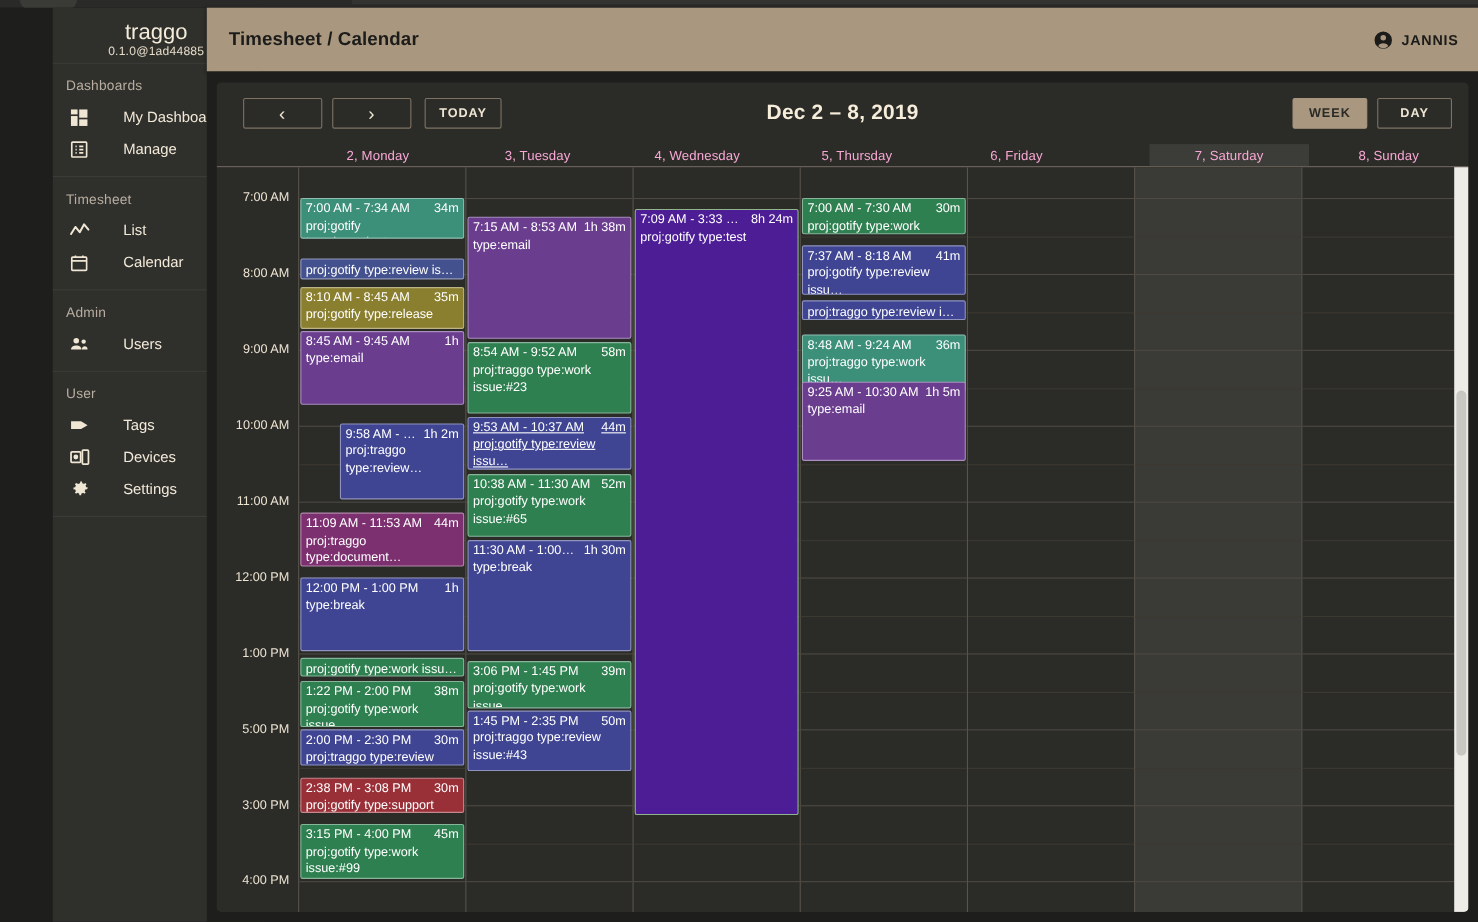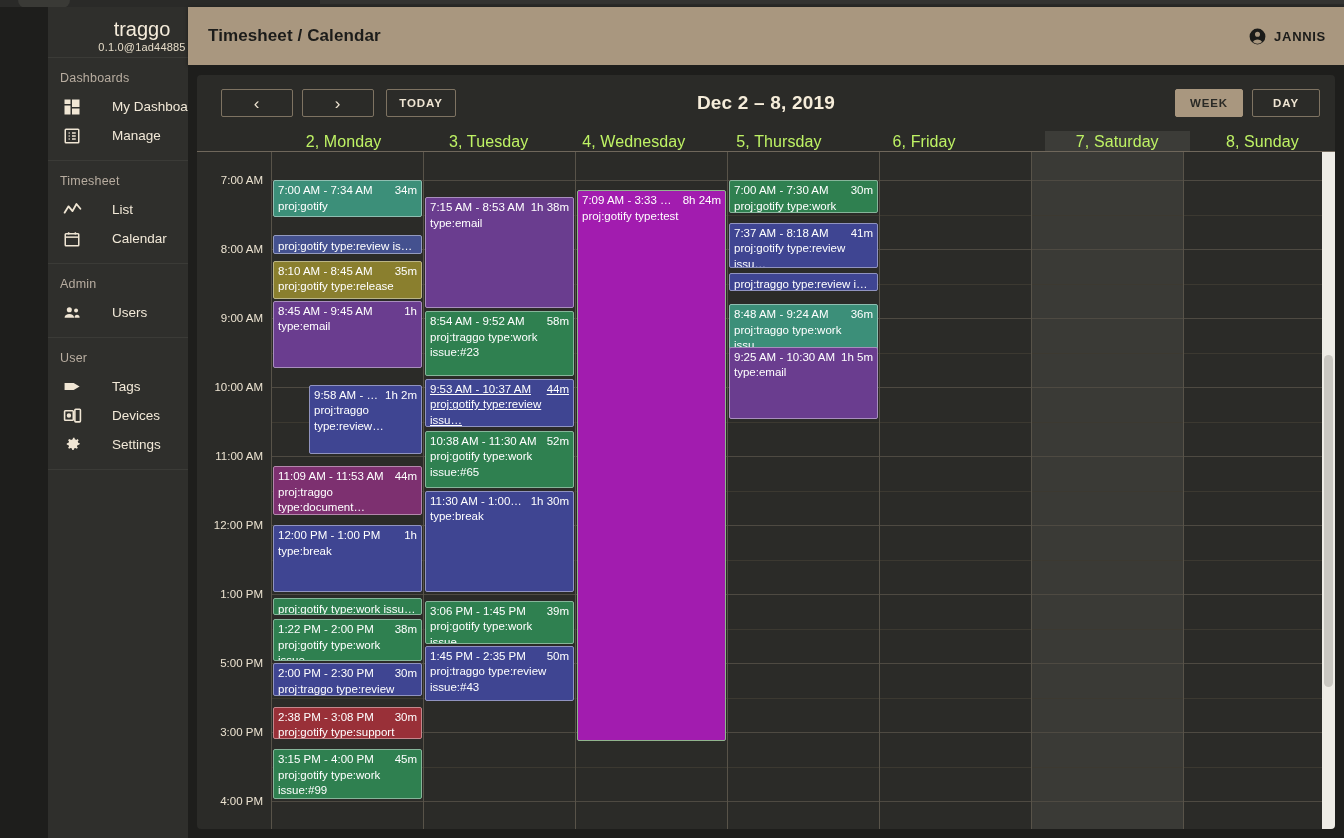--- a/index.html
+++ b/index.html
@@ -89,21 +89,21 @@
   #view-switch { position:absolute; right:15px; top:14px; display:flex; }
   #btn-week { width:68px; height:28px; background:#a9977f; color:#2a2a26; border:1px solid #a9977f; }
   #btn-day { width:68px; height:28px; margin-left:9px; }
 
   
   #cal { position:absolute; left:0; top:56px; width:1138px; height:698px; }
 
   #day-head { display:flex; height:21px; width:1138px; border-bottom:1px solid #6f675b; }
   #day-head .gutter-h { width:74px; flex:0 0 74px; }
   #day-head .dh {
-    flex:1 1 0; text-align:center; font-size:16px; color:#bef264;
+    flex:1 1 0; text-align:center; font-size:12px; color:#f9a8d4;
     line-height:21px; letter-spacing:.1px; cursor:pointer;
   }
   #day-head .dh.weekend { background:#3c3c38;margin-left:48px; }
 
   #grid-wrap {
     position:absolute; left:0; top:21px; width:1138px; height:677px; overflow:hidden;
   }
   #grid { position:relative; width:1138px; height:1380px; }
 
   #gutter { position:absolute; left:0; top:0; width:74px; height:100%; }
@@ -497,21 +497,21 @@
                   <div class="hline half" style="top: 338.5px;"></div>
                   <div class="hline" style="top: 373px;"></div>
                   <div class="hline half" style="top: 407.5px;"></div>
                   <div class="hline" style="top: 442px;"></div>
                   <div class="hline half" style="top: 476.5px;"></div>
                   <div class="hline" style="top: 511px;"></div>
                   <div class="hline half" style="top: 545.5px;"></div>
                   <div class="hline" style="top: 580px;"></div>
                   <div class="hline half" style="top: 614.5px;"></div>
                   <div class="hline" style="top: 649px;"></div>
-                  <div class="ev" style="top: 38.35px; height: 551px; background: #a21caf; border: 1px solid rgb(144, 181, 141);">
+                  <div class="ev" style="top: 38.35px; height: 551px; background: #4c1d95; border: 1px solid rgb(144, 181, 141);">
                     <div class="row1">
                       <span class="t">7:09 AM - 3:33 PM</span>
                       <span class="d">8h 24m</span>
                     </div>
                     <div class="tags">proj:gotify type:test</div>
                   </div>
                 </div>
                 <div class="col">
                   <div class="hline" style="top: 28px;"></div>
                   <div class="hline half" style="top: 62.5px;"></div>

